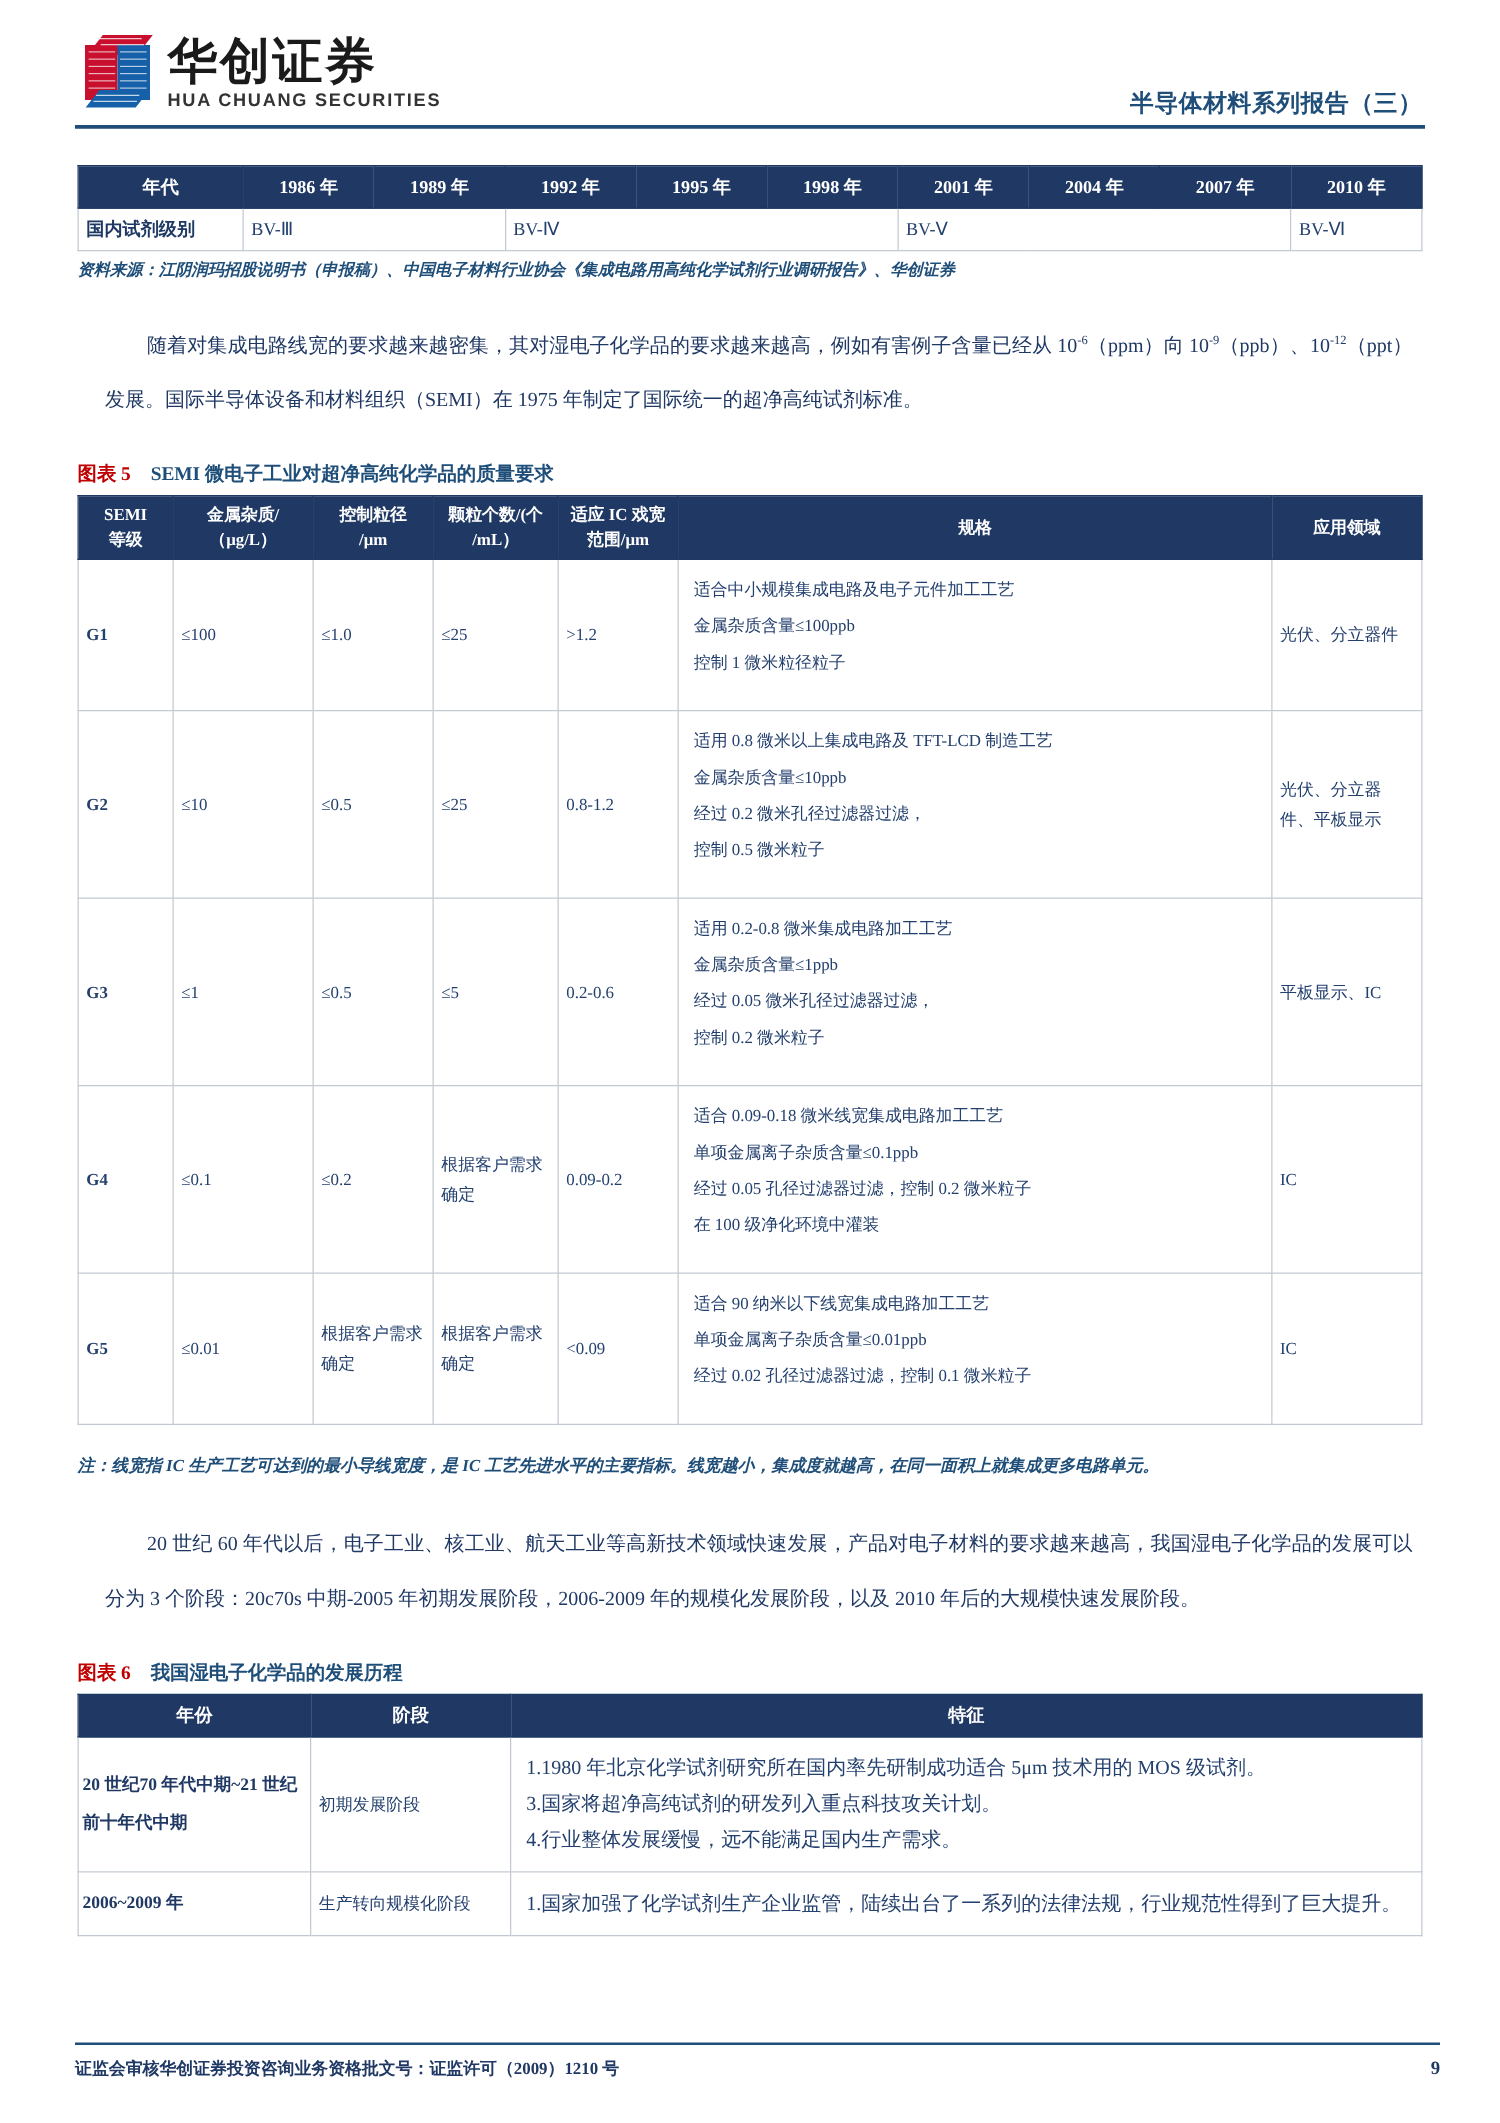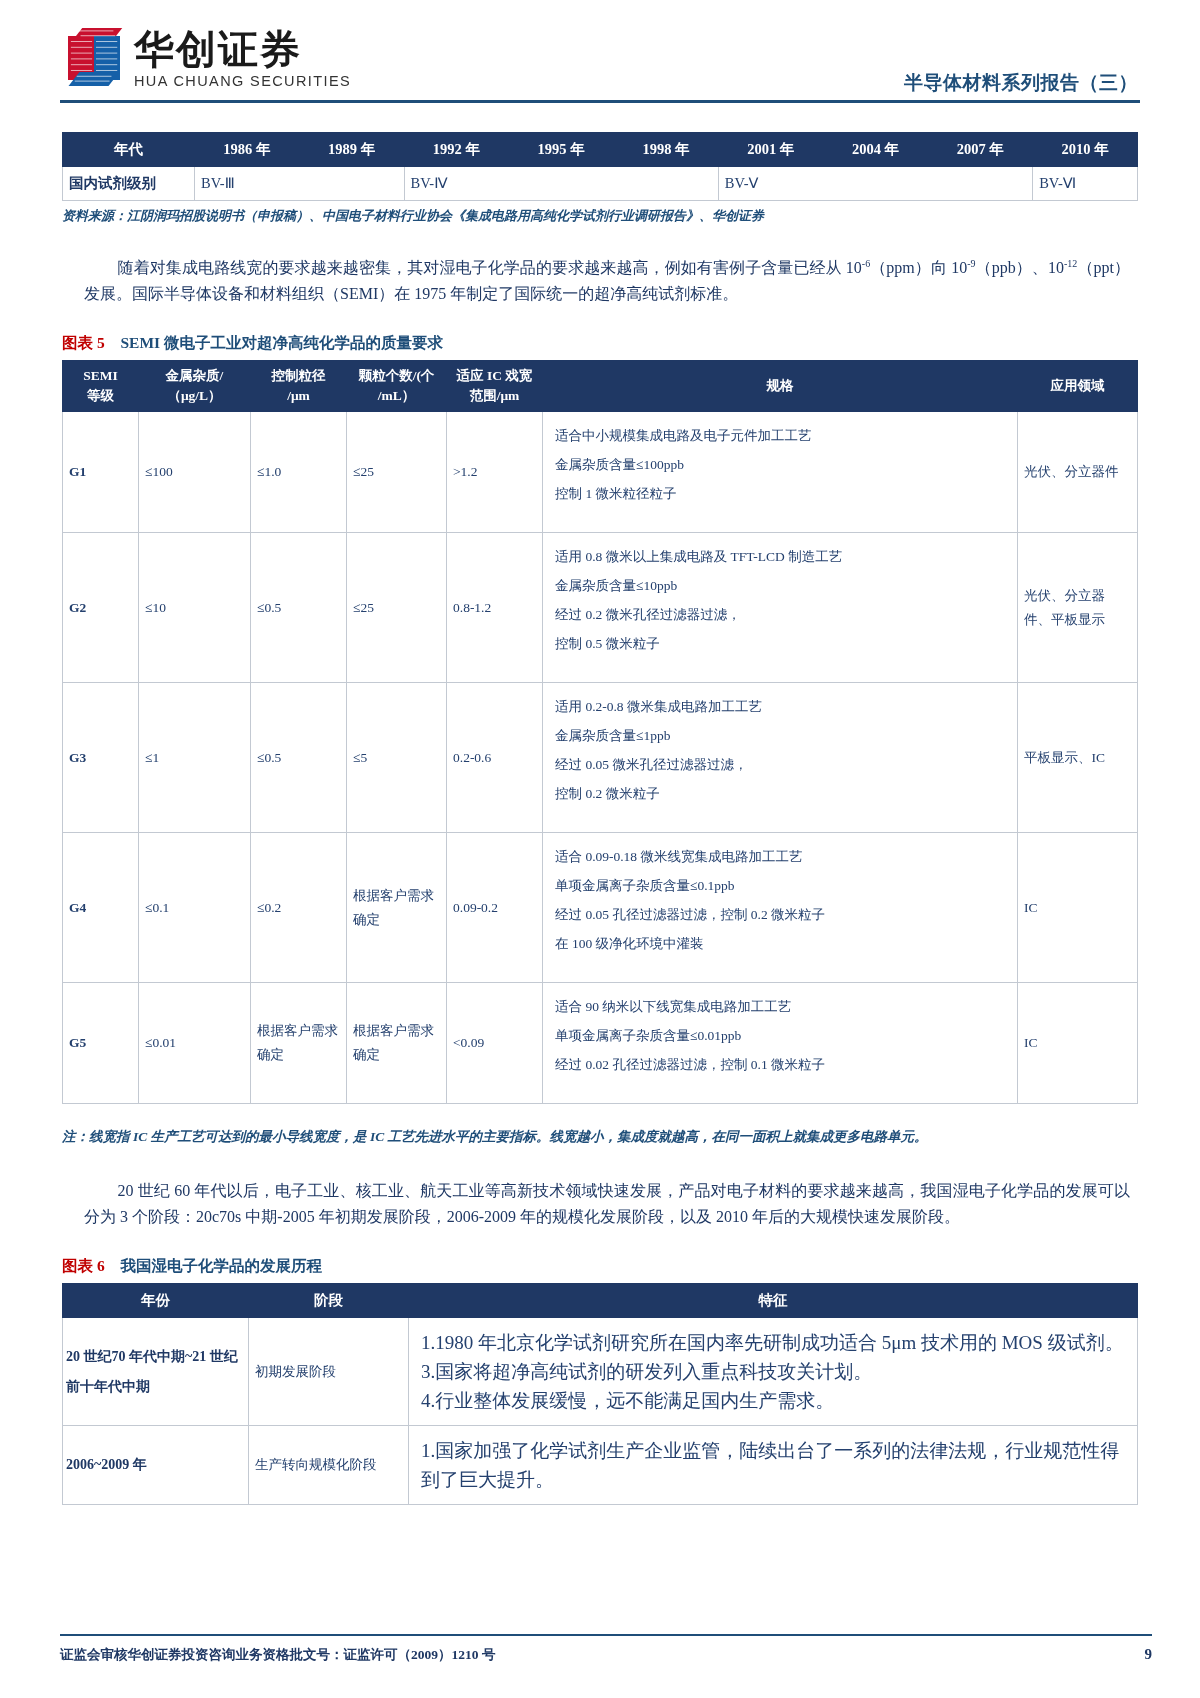--- a/index.html
+++ b/index.html
@@ -67,21 +67,21 @@
   .logo-text-cn {
     font-family: "Liberation Sans", sans-serif;
     font-weight: bold;
     font-size: 40px;
     letter-spacing: 2px;
     color: #1a1a1a;
     line-height: 42px;
   }
   .logo-text-en {
     font-family: "Liberation Sans", sans-serif;
-    font-weight: normal;
+    font-weight: bold;
     font-size: 14.5px;
     letter-spacing: 1.4px;
     color: #333333;
     margin-top: 3px;
   }
   .header-title {
     position: absolute;
     right: 62px;
     top: 70px;
     font-family: "Liberation Serif", serif;
@@ -163,21 +163,21 @@
     font-weight: bold;
     color: #1f3864;
     line-height: 30px;
     padding: 10px 3px;
   }
   .t-hist td.stage { font-size: 13.5px; }
   .t-hist td.feat {
     text-align: left;
     padding: 10px 10px 10px 12px;
     line-height: 29px;
-    font-size: 19px;
+    font-size: 16px;
   }
 
   
   .src-note {
     font-size: 13px;
     font-style: italic;
     color: #1f4e79;
     margin-top: 6px;
     font-family: "Liberation Serif", serif;
     font-weight: bold;
@@ -197,21 +197,21 @@
     font-size: 15.5px;
     margin: 26px 0 6px 0;
     font-family: "Liberation Serif", serif;
   }
   .fig-caption .ftitle { color: #1f4e79; margin-left: 12px; }
 
   
   .para {
     color: #1f3864;
     font-size: 16px;
-    line-height: 26px;
+    line-height: 44px;
     text-align: justify;
     text-indent: 2.1em;
     margin: 26px 0 0 0;
     padding: 0 8px 0 22px;
     font-family: "Liberation Serif", serif;
   }
   .sup { font-size: 10px; vertical-align: super; }
 
   
   .footer {

